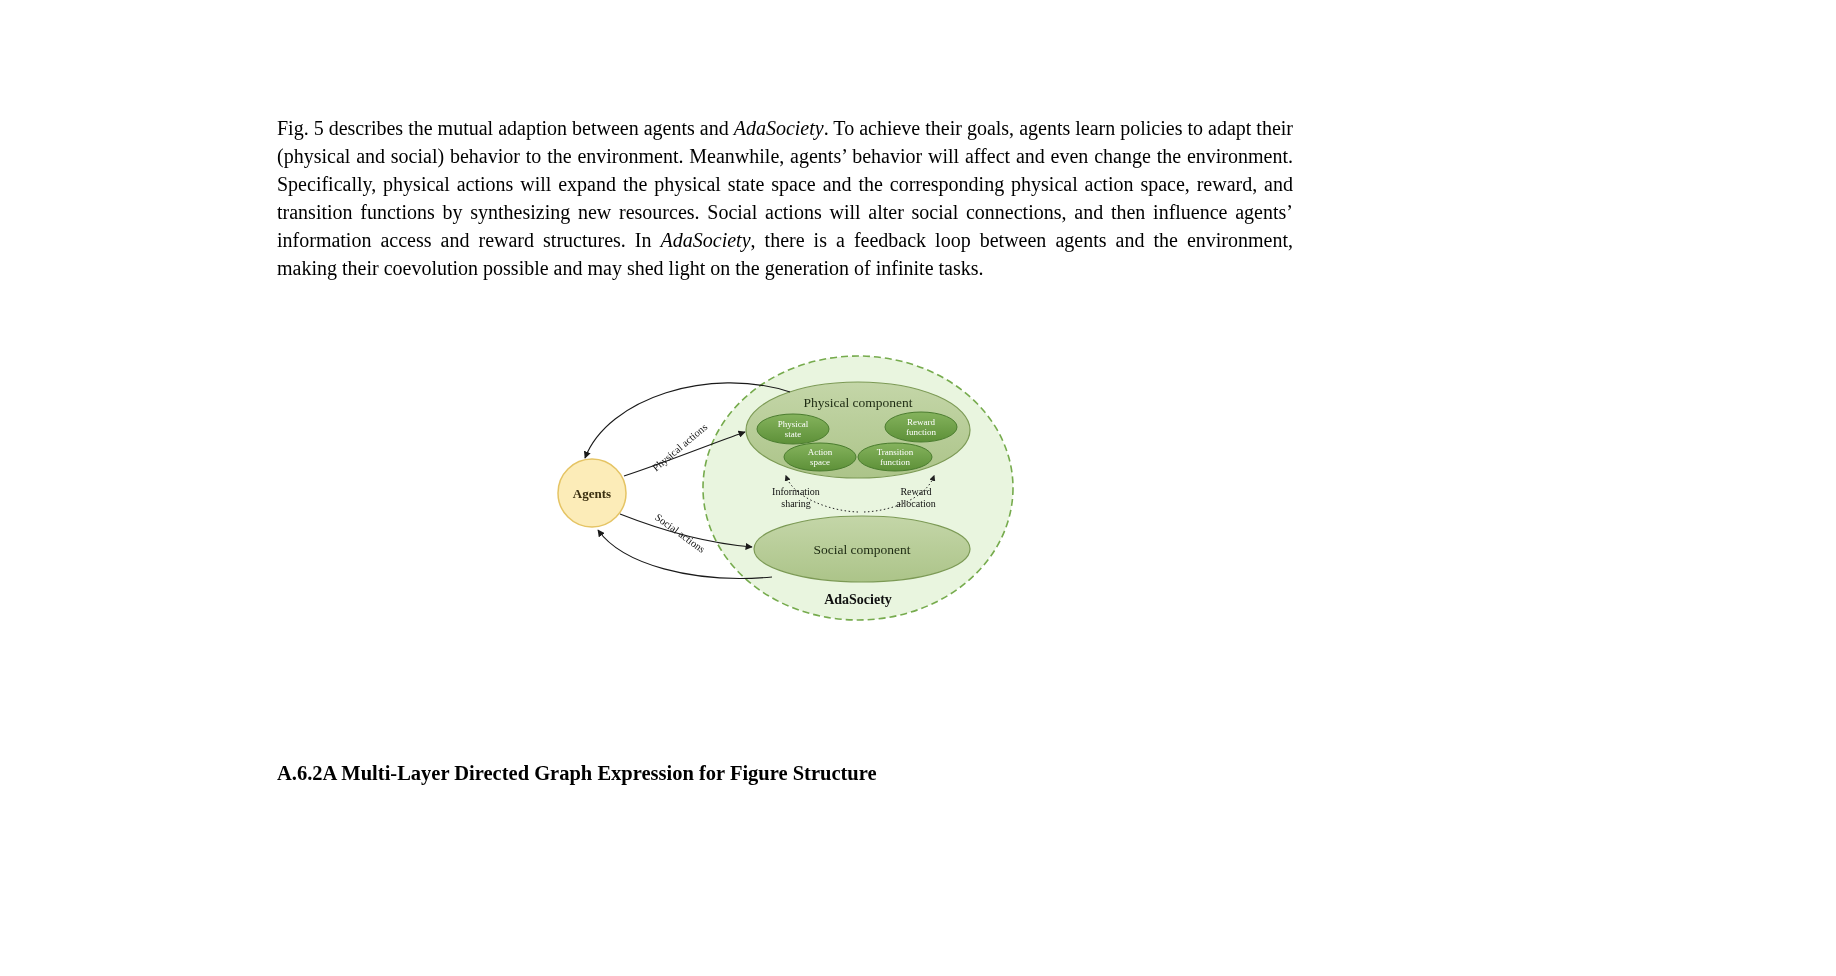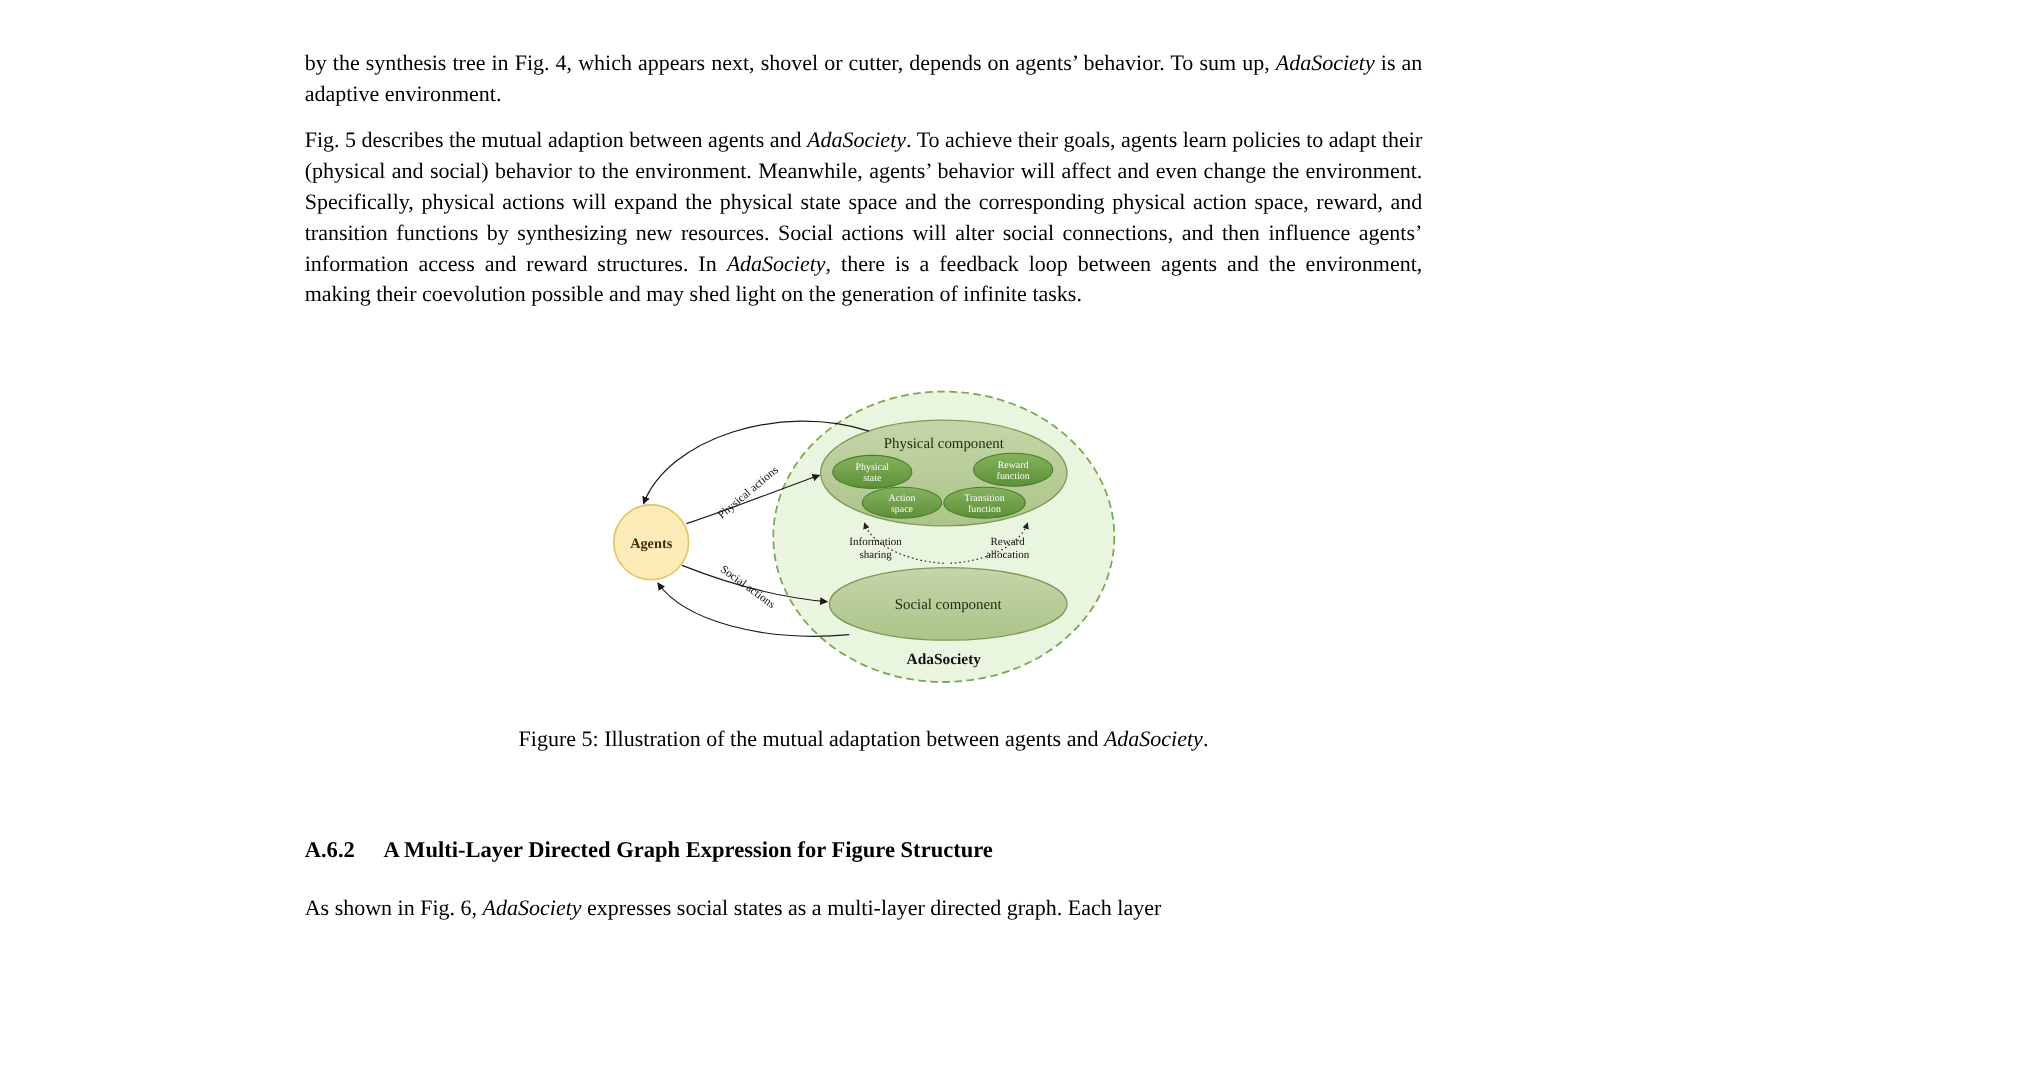--- a/index.html
+++ b/index.html
@@ -37,37 +37,36 @@
     font-size: 20px;
     line-height: 28px;
   }
   .section-heading {
     position: absolute;
     left: 277px;
     font-size: 20.5px;
     font-weight: bold;
     line-height: 26px;
   }
-  .section-number { margin-right: 26px; }
+  .section-number { }
 
   
   text { font-family: "Liberation Serif", serif; }
   .svg-comp-label { font-size: 13.5px; fill: #1d2a12; }
   .svg-node-text  { font-size: 9px; fill: #ffffff; }
   .svg-flow-text  { font-size: 10px; fill: #111111; }
   .svg-action-text{ font-size: 10.5px; fill: #111111; }
   .svg-agents-text{ font-size: 13px; font-weight: bold; fill: #3a2f10; }
   .svg-ada-text   { font-size: 14px; font-weight: bold; fill: #111111; }
 </style>
 </head>
 <body>
 
 <div class="page">
 
-  <p class="body-text" style="top:44px"><span>by the synthesis tree in Fig. 4, which appears next, shovel or cutter, depends on agents’ behavior. To sum up, </span><span class="italic">AdaSociety</span><span> is an adaptive environment.</span></p>
 
   <p class="body-text" style="top:114px"><span>Fig. 5 describes the mutual adaption between agents and </span><span class="italic">AdaSociety</span><span>. To achieve their goals, agents learn policies to adapt their (physical and social) behavior to the environment. Meanwhile, agents’ behavior will affect and even change the environment. Specifically, physical actions will expand the physical state space and the corresponding physical action space, reward, and transition functions by synthesizing new resources. Social actions will alter social connections, and then influence agents’ information access and reward structures. In </span><span class="italic">AdaSociety</span><span>, there is a feedback loop between agents and the environment, making their coevolution possible and may shed light on the generation of infinite tasks.</span></p>
 
   <figure class="figure-wrap">
     <svg width="490" height="286" viewBox="0 0 490 286">
       <defs>
         <marker id="arrowhead" viewBox="0 0 10 10" refX="9" refY="5" markerWidth="6.5" markerHeight="6.5" orient="auto">
           <path d="M0,0 L10,5 L0,10 z" fill="#1a1a1a"></path>
         </marker>
         <marker id="arrowhead-dot" viewBox="0 0 10 10" refX="8" refY="5" markerWidth="6" markerHeight="6" orient="auto">
@@ -117,19 +116,17 @@
       <path d="M 250,46 C 170,20 68,52 45,112" fill="none" stroke="#1a1a1a" stroke-width="1.1" marker-end="url(#arrowhead)"></path>
       <path d="M 84,130 C 124,117 168,99 205,86" fill="none" stroke="#1a1a1a" stroke-width="1.1" marker-end="url(#arrowhead)"></path>
       <path d="M 80,168 C 118,183 164,197 212,201" fill="none" stroke="#1a1a1a" stroke-width="1.1" marker-end="url(#arrowhead)"></path>
       <path d="M 232,231 C 152,238 82,218 58,184" fill="none" stroke="#1a1a1a" stroke-width="1.1" marker-end="url(#arrowhead)"></path>
 
       <text x="142" y="104" text-anchor="middle" class="svg-action-text" transform="rotate(-40 142 104)">Physical actions</text>
       <text x="138" y="190" text-anchor="middle" class="svg-action-text" transform="rotate(36 138 190)">Social actions</text>
     </svg>
   </figure>
 
-  <div class="caption" style="top:658px"><span>Figure 5: Illustration of the mutual adaptation between agents and </span><span class="italic">AdaSociety</span><span>.</span></div>
 
   <div class="section-heading" style="top:760px"><span class="section-number">A.6.2</span><span>A Multi-Layer Directed Graph Expression for Figure Structure</span></div>
 
-  <p class="body-text" style="top:812px"><span>As shown in Fig. 6, </span><span class="italic">AdaSociety</span><span> expresses social states as a multi-layer directed graph. Each layer</span></p>
 
 </div>
 
 </body></html>

